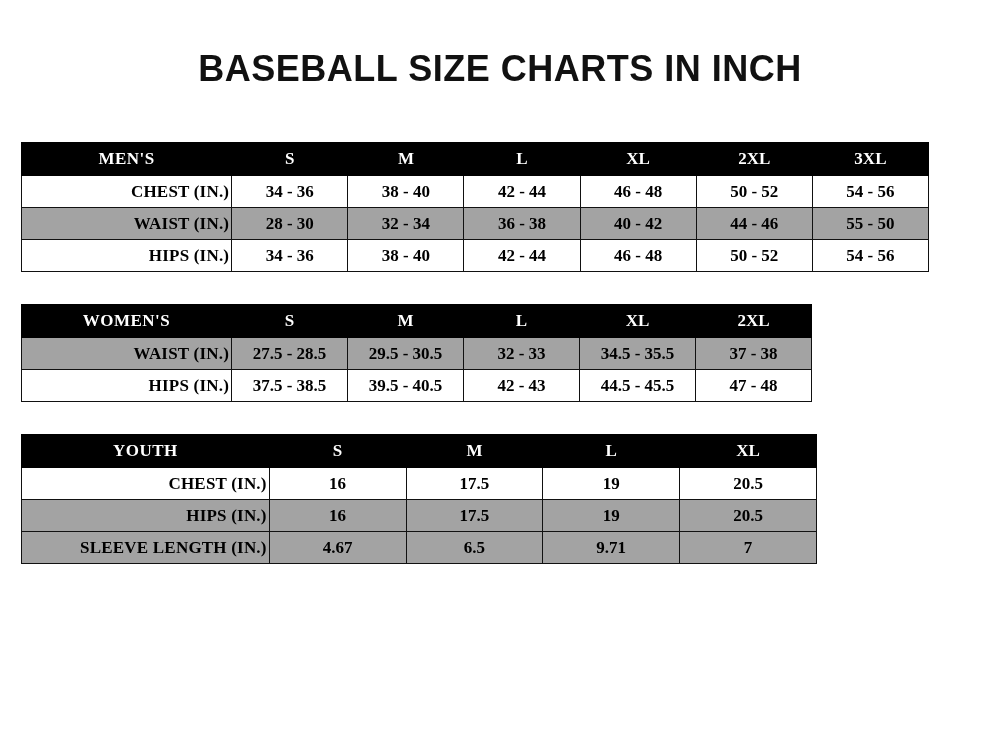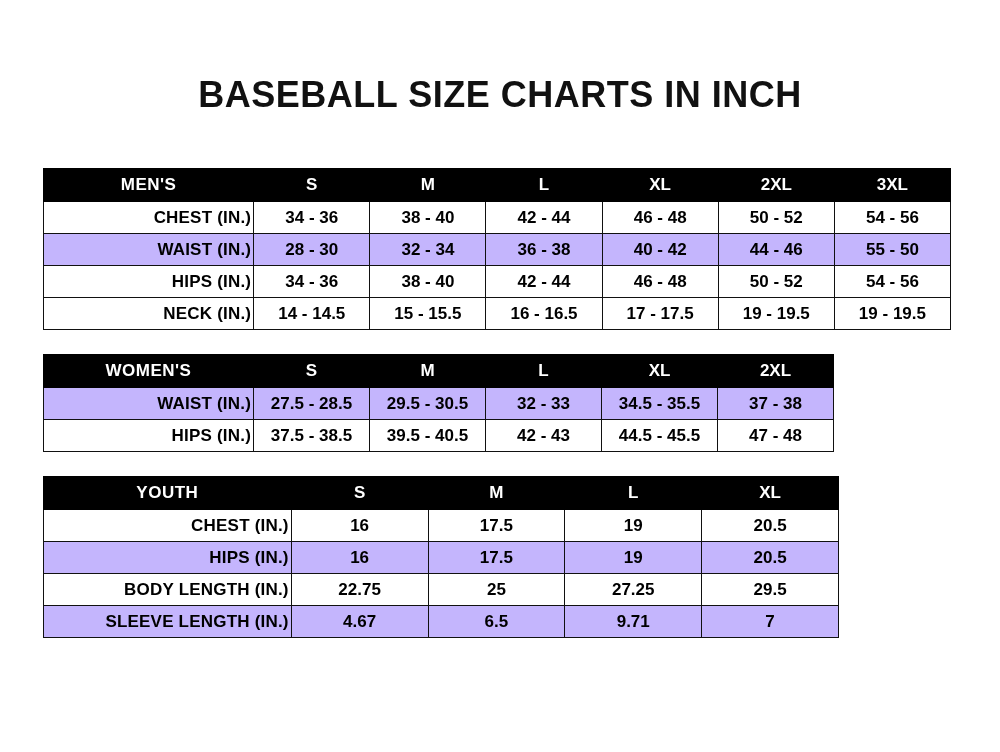--- a/index.html
+++ b/index.html
@@ -19,37 +19,38 @@
     width: 1000px;
     height: 752px;
     box-sizing: border-box;
   }
   .title {
     text-align: center;
     font-size: 36px;
     font-weight: bold;
     letter-spacing: 0.5px;
     margin: 0;
-    padding-top: 74px;
+    padding-top: 48px;
     color: #111111;
   }
   .tables-wrap {
     margin-top: 52px;
-    padding-left: 43px;
+    padding-left: 21px;
+    font-family: Liberation Serif, serif;
   }
   table {
     border-collapse: collapse;
     table-layout: fixed;
     font-size: 17px;
   }
   table.men   { width: 908px; }
   table.women { width: 790px; }
   table.youth { width: 796px; }
 
-  table + table { margin-top: 24px; }
+  table + table { margin-top: 32px; }
 
   th, td {
     border: 1px solid #111111;
     text-align: center;
     font-weight: bold;
     height: 31px;
     padding: 0 2px;
     white-space: nowrap;
     background: #ffffff;
   }
@@ -58,21 +59,21 @@
     color: #ffffff;
     border: 1px solid #000000;
     height: 32px;
     font-size: 17px;
   }
   thead th.rowlabel {
     text-align: center;
     letter-spacing: 0.5px;
   }
   tbody tr.alt td {
-    background: #c4b5fd;
+    background: #a3a3a3;
   }
   td.rowlabel {
     text-align: right;
     letter-spacing: 0.2px;
   }
   
   table.men col.c0   { width: 210px; }
   table.men col.cx   { width: 116px; }
   table.women col.c0 { width: 210px; }
   table.women col.cx { width: 116px; }
@@ -130,29 +131,20 @@
         </tr>
         <tr>
           <td class="rowlabel">HIPS (IN.)</td>
           <td>34 - 36</td>
           <td>38 - 40</td>
           <td>42 - 44</td>
           <td>46 - 48</td>
           <td>50 - 52</td>
           <td>54 - 56</td>
         </tr>
-        <tr>
-          <td class="rowlabel">NECK (IN.)</td>
-          <td>14 - 14.5</td>
-          <td>15 - 15.5</td>
-          <td>16 - 16.5</td>
-          <td>17 - 17.5</td>
-          <td>19 - 19.5</td>
-          <td>19 - 19.5</td>
-        </tr>
       </tbody>
     </table>
 
     <table class="women">
       <colgroup>
         <col class="c0">
           <col class="cx">
           <col class="cx">
           <col class="cx">
           <col class="cx">
@@ -213,27 +205,20 @@
           <td>19</td>
           <td>20.5</td>
         </tr>
         <tr class="alt">
           <td class="rowlabel">HIPS (IN.)</td>
           <td>16</td>
           <td>17.5</td>
           <td>19</td>
           <td>20.5</td>
         </tr>
-        <tr>
-          <td class="rowlabel">BODY LENGTH (IN.)</td>
-          <td>22.75</td>
-          <td>25</td>
-          <td>27.25</td>
-          <td>29.5</td>
-        </tr>
         <tr class="alt">
           <td class="rowlabel">SLEEVE LENGTH (IN.)</td>
           <td>4.67</td>
           <td>6.5</td>
           <td>9.71</td>
           <td>7</td>
         </tr>
       </tbody>
     </table>
 

